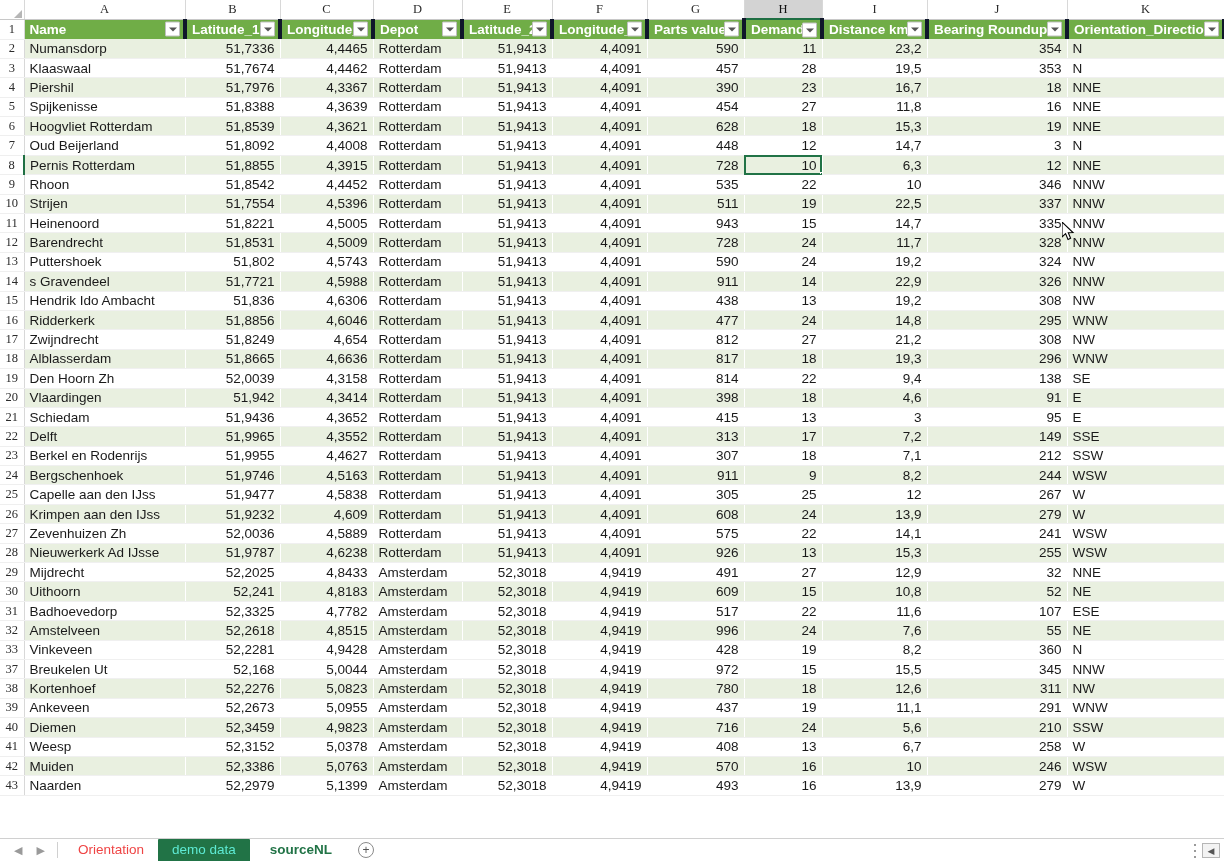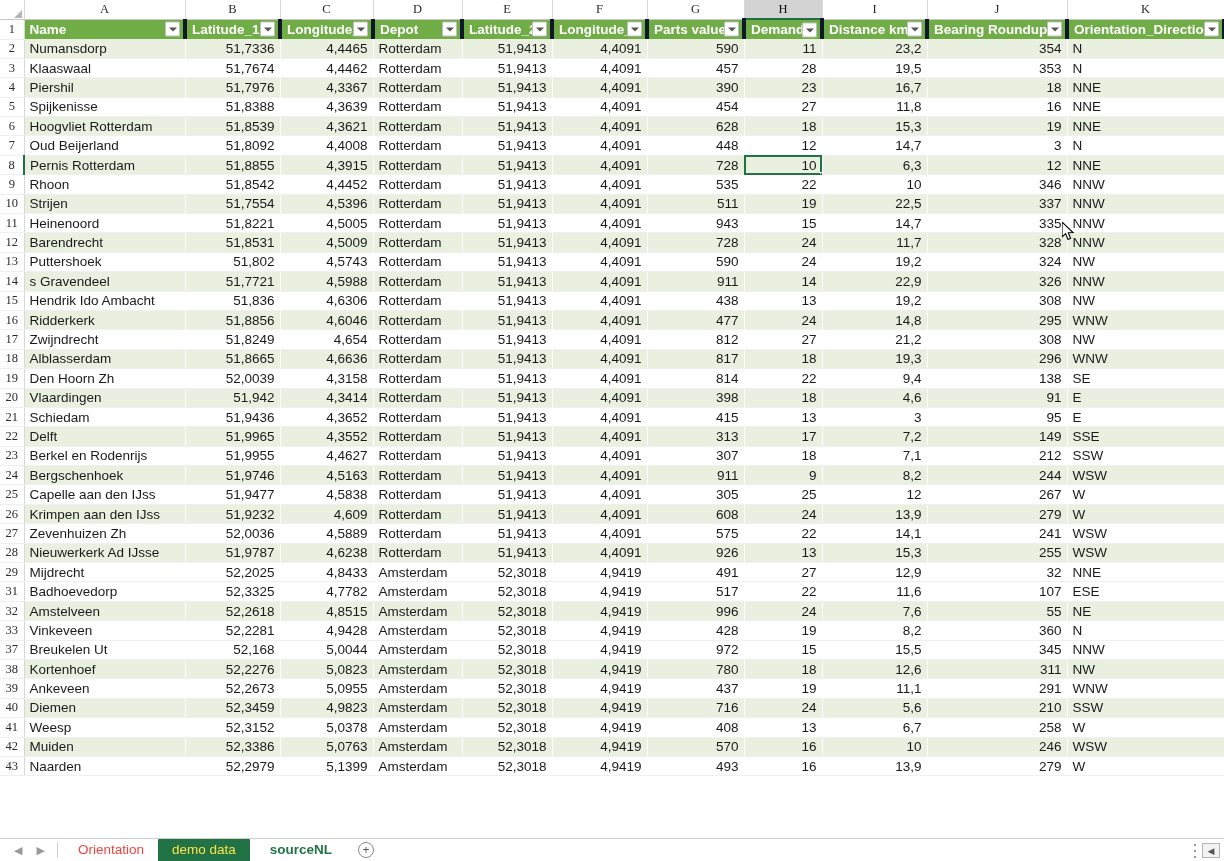--- a/index.html
+++ b/index.html
@@ -182,21 +182,21 @@
   .tab {
     padding: 2px 14px 3px;
     color: #ef4444;
     white-space: nowrap;
     cursor: pointer;
     font-size: 13.5px;
     line-height: 18px;
   }
   .tab.green {
     background: #217346;
-    color: #fde047;
+    color: #5eead4;
     border-radius: 1px 1px 0 0;
   }
   .tab.active {
     color: #217346;
     font-weight: bold;
     background: #ffffff;
     padding-left: 20px;
   }
   .addsheet {
     margin-left: 12px;
@@ -687,20 +687,34 @@
             <td class="c num sep">4,8433</td>
             <td class="c txt sep">Amsterdam</td>
             <td class="c num sep">52,3018</td>
             <td class="c num sep">4,9419</td>
             <td class="c num sep">491</td>
             <td class="c num sep">27</td>
             <td class="c num sep">12,9</td>
             <td class="c num sep">32</td>
             <td class="c txt sep">NNE</td>
           </tr>
+          <tr class="drow band">
+            <td class="rownum">30</td>
+            <td class="c txt sep">Uithoorn</td>
+            <td class="c num sep">52,241</td>
+            <td class="c num sep">4,8183</td>
+            <td class="c txt sep">Amsterdam</td>
+            <td class="c num sep">52,3018</td>
+            <td class="c num sep">4,9419</td>
+            <td class="c num sep">609</td>
+            <td class="c num sep">15</td>
+            <td class="c num sep">10,8</td>
+            <td class="c num sep">52</td>
+            <td class="c txt sep">NE</td>
+          </tr>
           <tr class="drow">
             <td class="rownum">31</td>
             <td class="c txt sep">Badhoevedorp</td>
             <td class="c num sep">52,3325</td>
             <td class="c num sep">4,7782</td>
             <td class="c txt sep">Amsterdam</td>
             <td class="c num sep">52,3018</td>
             <td class="c num sep">4,9419</td>
             <td class="c num sep">517</td>
             <td class="c num sep">22</td>

